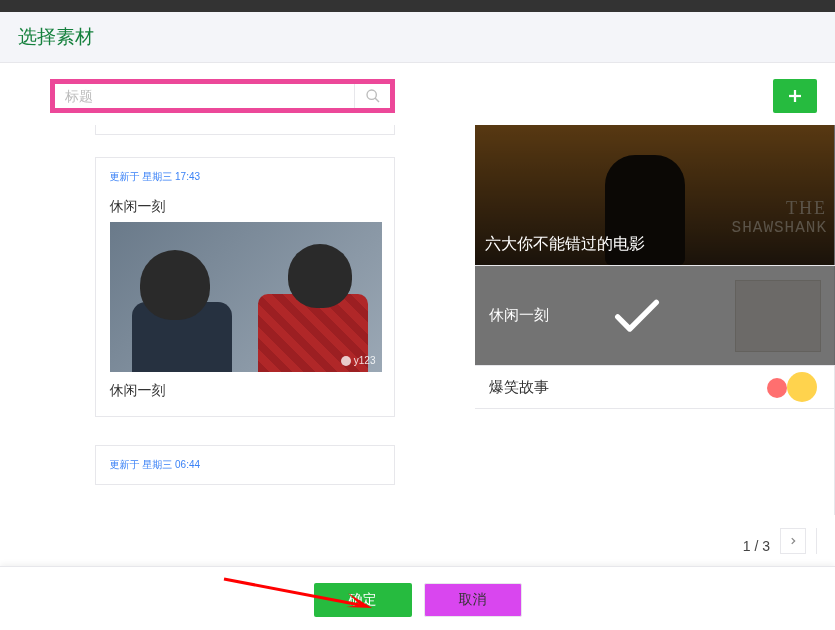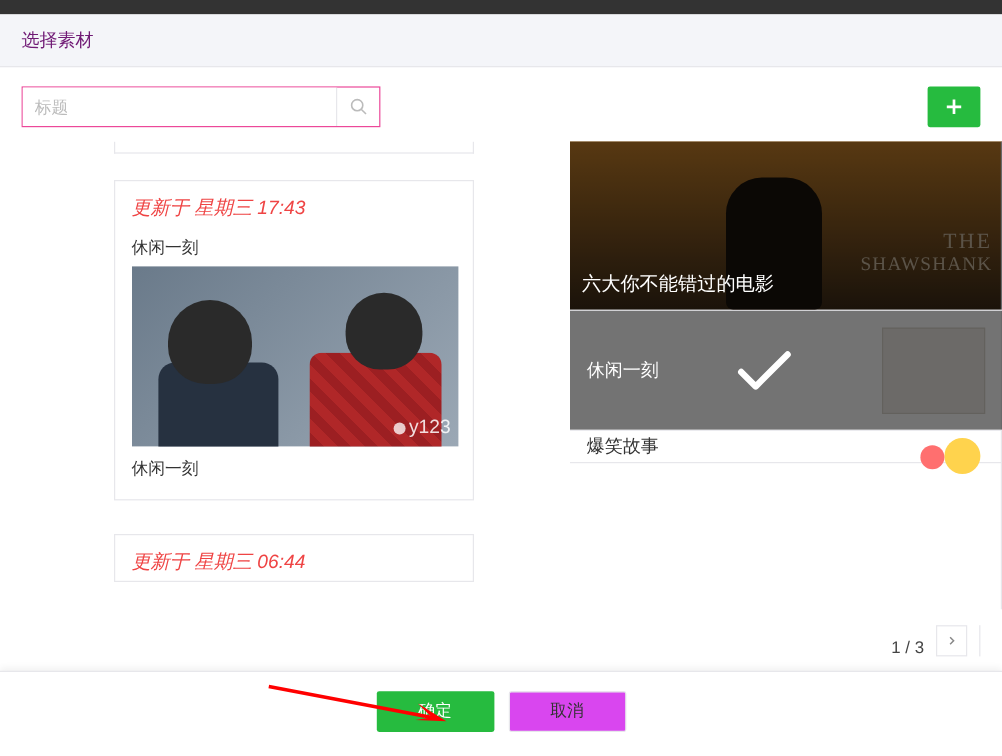--- a/index.html
+++ b/index.html
@@ -1,51 +1,51 @@
 <!DOCTYPE html>
 <html><head>
 <meta charset="utf-8">
 <style>
   * { box-sizing: border-box; margin: 0; padding: 0; }
   body { font-family: "Microsoft YaHei", Arial, sans-serif; font-size: 14px; background: #fff; color: #333; }
   .topbar { height: 12px; background: #333; }
   .header { background: #f4f5f9; border-bottom: 1px solid #e7e7eb; padding: 12px 18px; }
-  .header-title { font-size: 15px; color: #701a75; }
+  .header-title { font-size: 19px; color: #15803d; }
   .searchrow { display: flex; align-items: center; padding: 16px 18px 12px 18px; gap: 8px; }
-  .searchbox { display: flex; border: 1px solid #ec4899; width: 299px; height: 34px; }
+  .searchbox { display: flex; border: 5px solid #ec4899; width: 345px; height: 34px; margin-left: 32px; }
   .searchbox input { flex: 1; border: none; outline: none; padding: 0 10px; font-size: 14px; color: #555; }
   .searchbox input::placeholder { color: #bbb; }
   .searchbtn { width: 36px; border-left: 1px solid #e7e7eb; display: flex; align-items: center; justify-content: center; cursor: pointer; color: #bbb; }
   .spacer { flex: 1; }
   .addbtn { background: #26bb3f; width: 44px; height: 34px; display: flex; align-items: center; justify-content: center; border-radius: 2px; cursor: pointer; color: #fff; }
 
   .content { display: flex; height: 390px; overflow: hidden; position: relative; }
   .leftcol { width: 475px; padding: 0 0 0 14px; overflow: hidden; }
   .card { border: 1px solid #e7e7eb; margin: 0 auto 28px auto; width: 300px; padding: 12px 14px 16px 14px; }
   .card-stub { border: 1px solid #e7e7eb; border-top: none; margin: 0 auto 22px auto; width: 300px; height: 10px; }
-  .upd { color: #ef4444; font-size: 16px; margin-bottom: 14px; font-style: italic; }
+  .upd { color: #3b82f6; font-size: 10px; margin-bottom: 14px; }
   .card-title { font-size: 14px; margin-bottom: 6px; }
   .thumb { width: 272px; height: 150px; background: linear-gradient(135deg,#6a7a8a,#9ba8b5); position: relative; overflow: hidden; }
   
   .thumb .p1 { position:absolute; left:30px; top:28px; width:70px; height:70px; background:#2a2a2a; border-radius:50% 50% 45% 45%; }
   .thumb .p2 { position:absolute; left:22px; top:80px; width:100px; height:90px; background:#263140; border-radius:14px 14px 0 0; }
   .thumb .p3 { position:absolute; right:30px; top:22px; width:64px; height:64px; background:#2a2a2a; border-radius:50% 50% 45% 45%; }
   .thumb .p4 { position:absolute; right:14px; top:72px; width:110px; height:100px; background:#b02728; border-radius:10px 10px 0 0;
                background-image: repeating-linear-gradient(45deg,#9c1f22 0 8px,#b02728 8px 16px); }
-  .thumb .wm { position:absolute; right:6px; bottom:6px; color:#fff; font-size:16px; opacity:.85; display:flex; align-items:center; gap:3px;}
+  .thumb .wm { position:absolute; right:6px; bottom:6px; color:#fff; font-size:10px; opacity:.85; display:flex; align-items:center; gap:3px;}
   .thumb .wm .dot{ width:10px;height:10px;border-radius:50%;background:#fff; opacity:.9;}
   .card-sub { margin-top: 10px; font-size: 14px; }
   .card2 { border: 1px solid #e7e7eb; margin: 0 auto; width: 300px; padding: 12px 14px 0 14px; height: 40px; overflow:hidden;}
 
   .rightcol { flex: 1; position: relative; }
   .rightwrap { position:absolute; left:0; top:-90px; right:0; }
   .dim { position:absolute; inset:0; background:rgba(0,0,0,.55); z-index:2; }
   .hero { position: relative; height: 230px; background: linear-gradient(180deg,#f0b24b 0%, #d78a2b 30%, #3b2a18 100%); }
   .hero .cap { position:absolute; left:10px; bottom:10px; color:#fff; font-size:16px; z-index:3;text-align:right;}
-  .hero .brand { position:absolute; right:8px; bottom:28px; color:#c9b8a0; font-size:16px; letter-spacing:1px; z-index:1; font-family: Liberation Serif, serif; margin-top: 12px;}
+  .hero .brand { position:absolute; right:8px; bottom:28px; color:#c9b8a0; font-size:16px; letter-spacing:1px; z-index:1; font-family: Liberation Mono, monospace; margin-top: 12px;}
   .hero .brand2 { position:absolute; right:8px; bottom:12px; color:#c9b8a0; font-size:18px; letter-spacing:2px; z-index:1; font-family: Georgia, serif;}
   .hero .fig { position:absolute; left:36%; bottom:0; width:80px; height:110px; background:#1a130c; border-radius:30px 30px 6px 6px; z-index:1;}
   .row { position:relative; height:100px; border-top:1px solid #e7e7eb; display:flex; align-items:center; padding:0 14px; gap:10px;}
   .row .lbl { color:#fff; font-size:15px; z-index:3; position:relative;}
   .row-dark .lbl { color:#111; }
   .row .rimg { position:absolute; right:14px; top:14px; width:86px; height:72px; background:#efece6; z-index:1; border:1px solid #dcd8cf;}
   .row .rimg.cat { background:linear-gradient(180deg,#e9e9e9,#cfcfcf);}
   .check { position:absolute; left:45%; top:50%; transform:translate(-50%,-50%); z-index:5; color:#fff;}
   .row.last { border-bottom:1px solid #e7e7eb; }
   .row .ballimg{ position:absolute; right:18px; top:6px; width:70px; height:30px; z-index:1;}
@@ -134,21 +134,21 @@
         <span class="lbl">休闲一刻</span>
         <div class="rimg"></div>
         <div class="check">
           <svg width="58" height="58" viewBox="0 0 24 24" fill="none" stroke="#ffffff" stroke-width="2.2" stroke-linecap="round" stroke-linejoin="round">
               <polyline points="4 13 9 18 20 7"></polyline>
             </svg>
         </div>
       </div>
 
 
-      <div class="row last row-dark" style="height:28px;">
+      <div class="row last row-dark" style="height:44px;">
         <span class="lbl" style="color:#333;">爆笑故事</span>
         <div class="ballimg">
             <div class="ball"></div>
             <div class="ball2"></div>
           </div>
       </div>
     </div>
     <div class="vline"></div>
   </div>
 </div>

